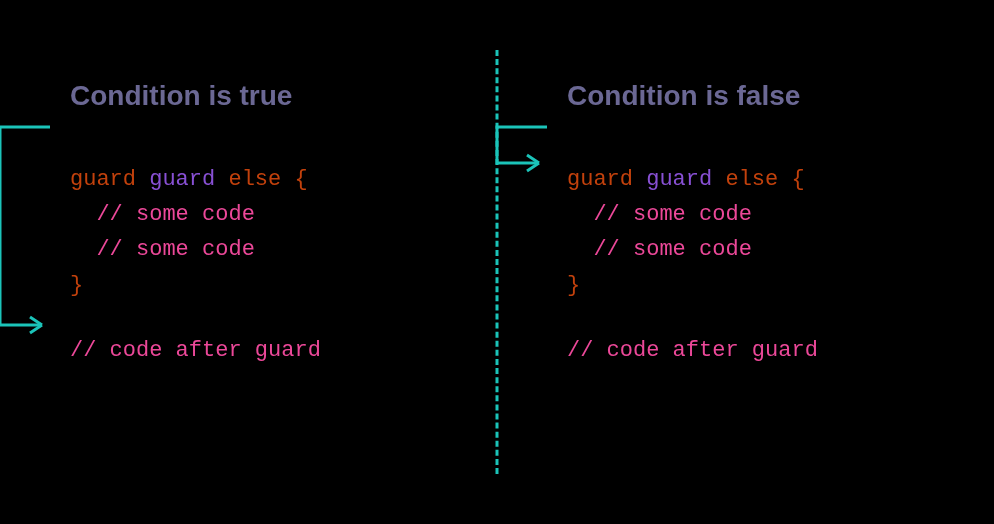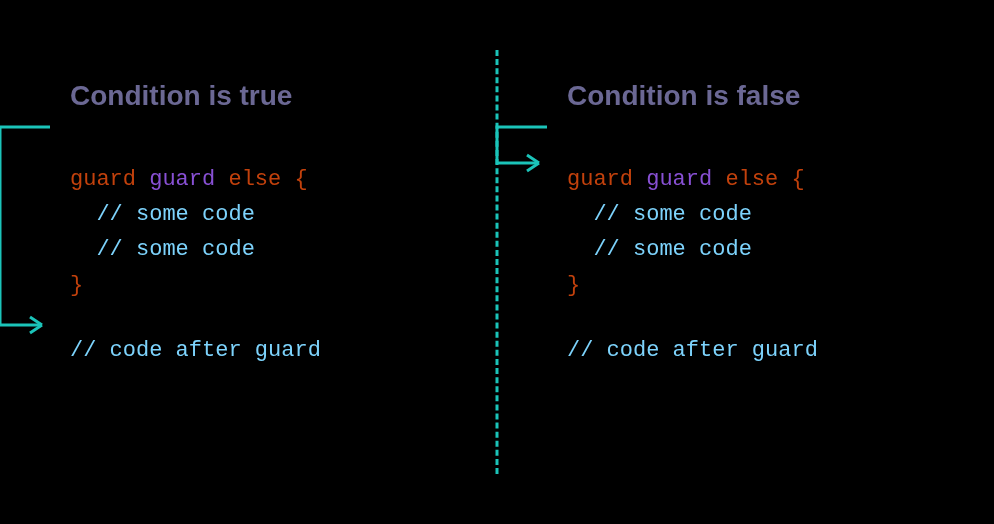--- a/index.html
+++ b/index.html
@@ -41,21 +41,21 @@
     .code-line {
       white-space: pre;
     }
     .kw-gray {
       color: #c2410c;
     }
     .kw-purple {
       color: #8850d4;
     }
     .kw-orange {
-      color: #7dd3fc;
+      color: #ec4899;
     }
     .divider {
       position: absolute;
       left: 50%;
       top: 50px;
       bottom: 50px;
       width: 0;
       border-left: 3px dashed #1bc4b9;
       transform: translateX(-50%);
     }

